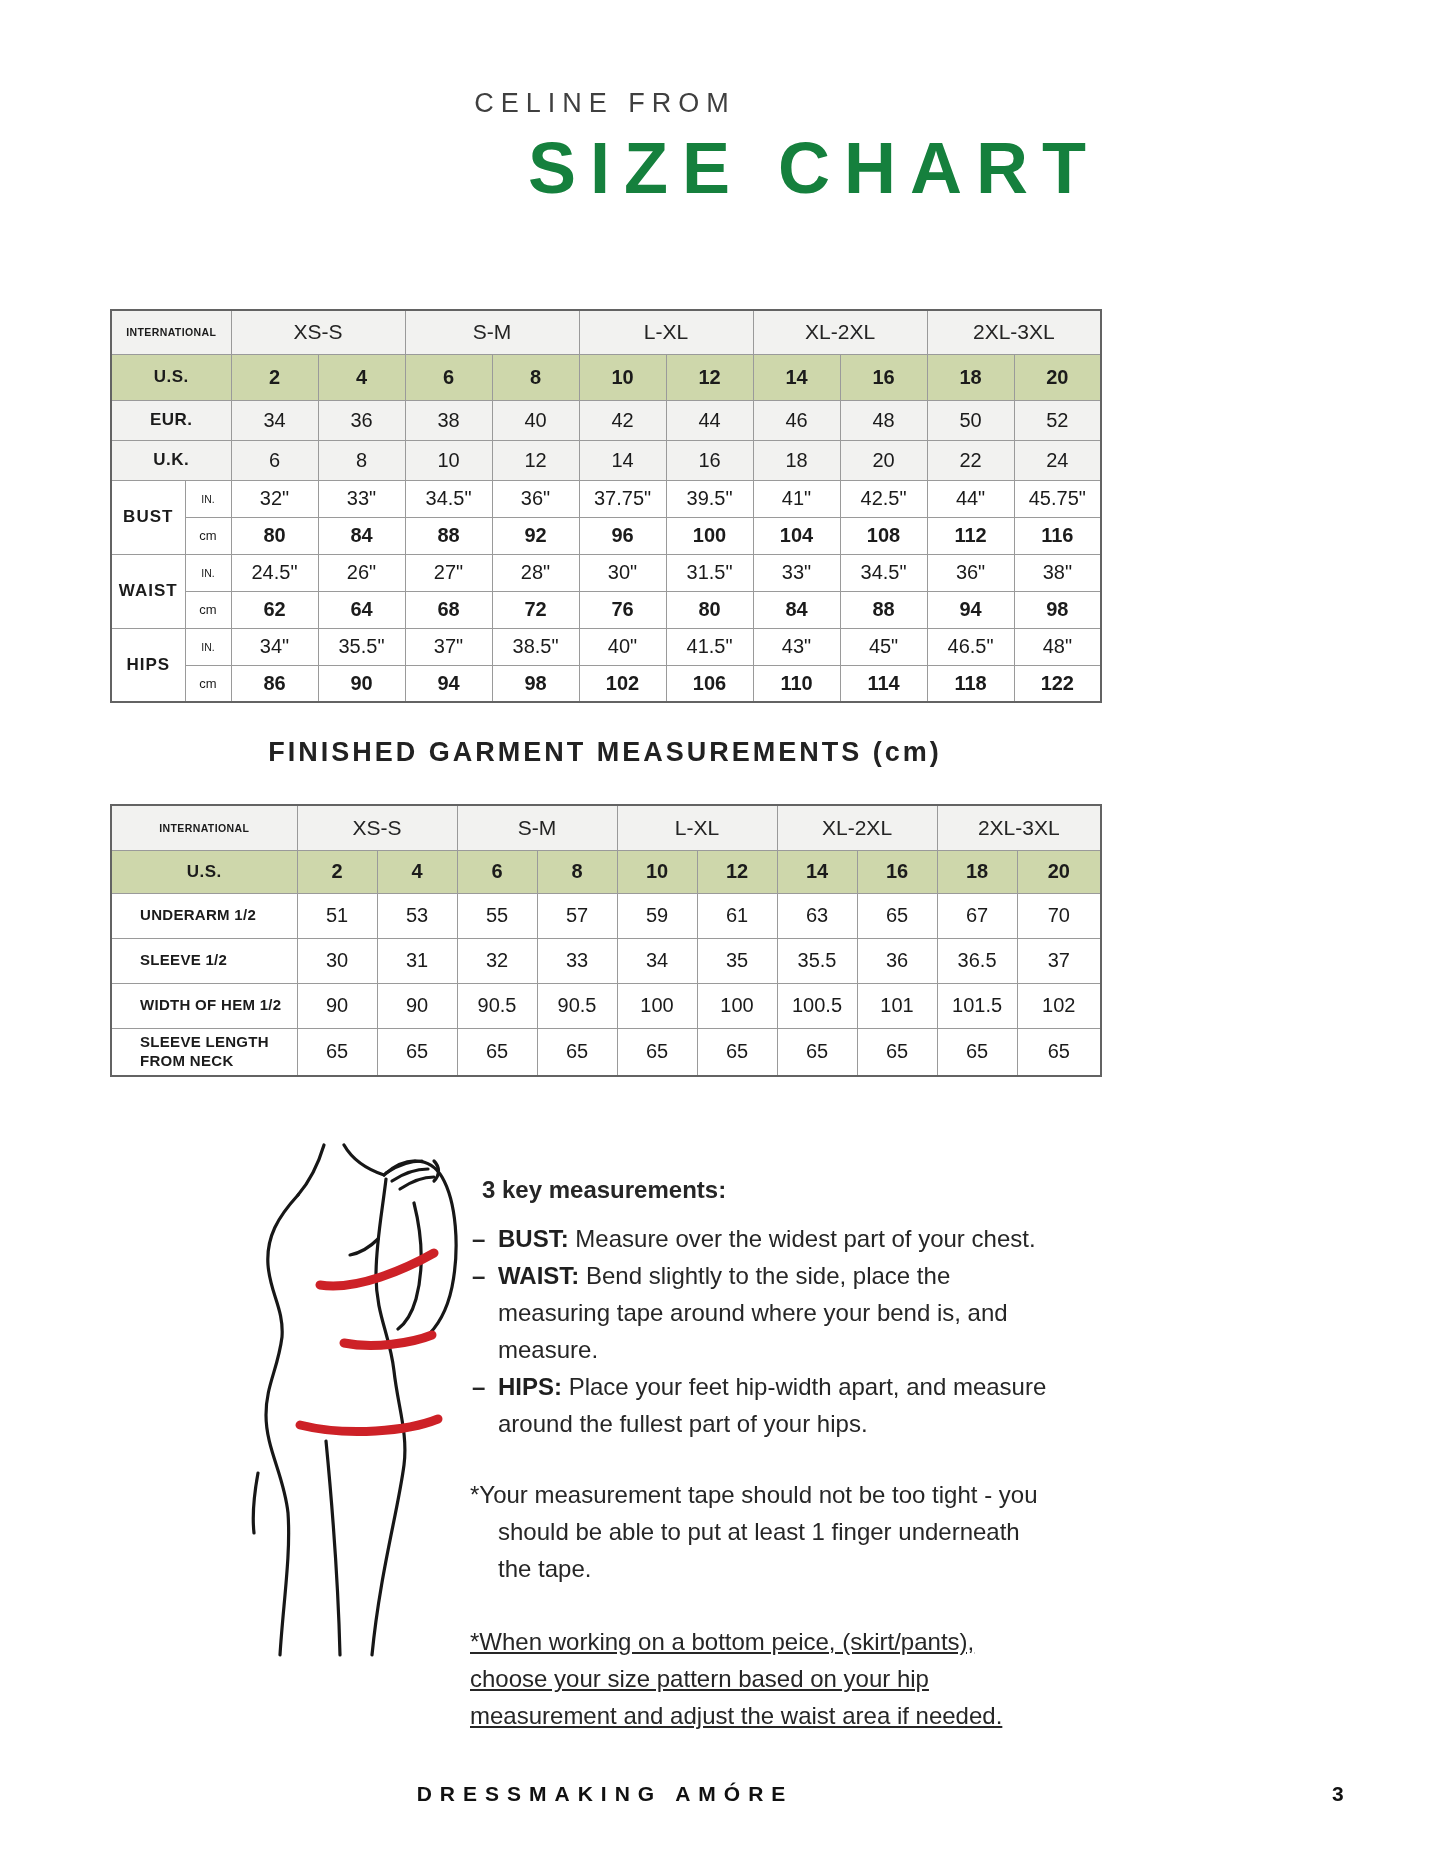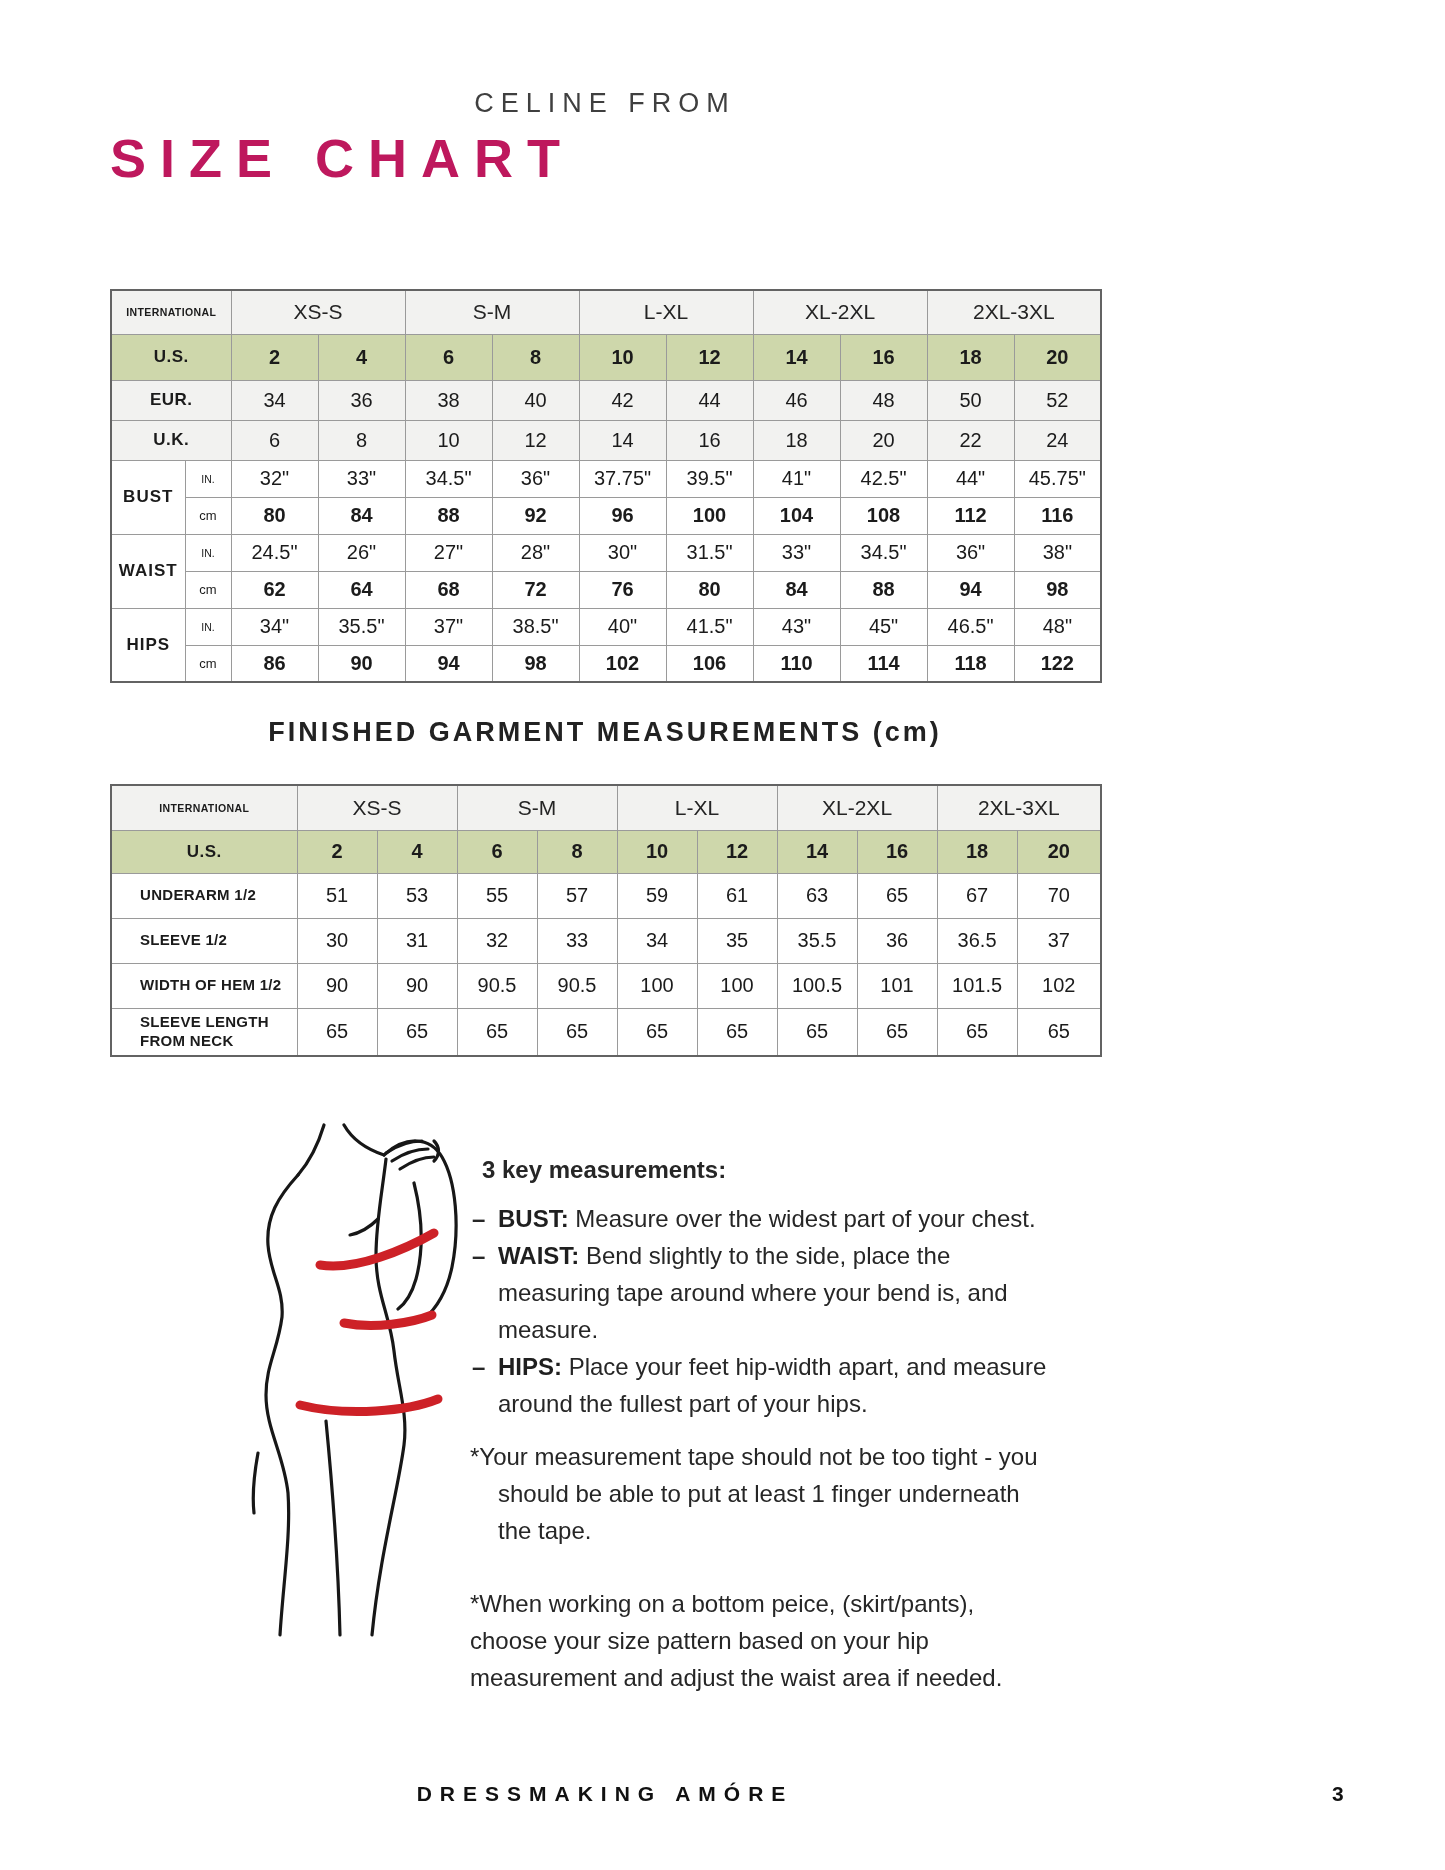--- a/index.html
+++ b/index.html
@@ -1,19 +1,19 @@
 <!DOCTYPE html>
 <html style="--green: #ced7ab; --row_gray: #f2f2f0; --red: #cd2127;"><head>
 <meta charset="utf-8">
 <style>
   html,body{margin:0;padding:0;background:#ffffff;}
   body{width:1445px;height:1870px;position:relative;font-family:"Liberation Sans","DejaVu Sans",sans-serif;color:#1c1c1c;overflow:hidden;}
   .content{position:absolute;left:110px;top:0;width:990px;}
   .subtitle{margin-top:88px;text-align:center;font-size:27px;letter-spacing:7px;color:#3f3f3f;font-weight:normal;}
-  .title{margin-top:8px;text-align:left;font-size:54px;font-weight:bold;letter-spacing:14px;color:#be185d;}
+  .title{margin-top:8px;text-align:right;font-size:72px;font-weight:bold;letter-spacing:14px;color:#15803d;}
   table{border-collapse:collapse;table-layout:fixed;width:990px;}
   .sizes-table{border:2px solid #636363;margin-top:100px;}
   .finished-table{border:2px solid #636363;margin-top:36px;}
   td{border:1px solid #9a9a9a;text-align:center;vertical-align:middle;color:#1b1b1b;overflow:hidden;}
   tr.h44{height:44px}tr.h46{height:46px}tr.h40{height:40px}tr.h37{height:37px}
   tr.h45{height:45px}tr.h43{height:43px}tr.h48{height:48px}
   .bg-gray{background:var(--row_gray);}
   .bg-green{background:var(--green);}
   .c-intl{font-size:10.5px;font-weight:bold;letter-spacing:.4px;}
   .c-group{font-size:21px;color:#242424;}
@@ -29,22 +29,22 @@
   .figure{width:360px;flex:none;}
   .figure svg{display:block;margin-left:118px;margin-top:4px;}
   .sketch{stroke:#171717;stroke-width:3.2;fill:none;stroke-linecap:round;}
   .band{stroke:var(--red);stroke-width:9;fill:none;stroke-linecap:round;}
   .info-text{width:585px;font-size:24px;line-height:37px;color:#262626;padding-top:20px;}
   .info-heading{font-weight:bold;margin:12px;}
   .bullet{position:relative;padding-left:28px;margin:0;}
   .bullet .dash{position:absolute;left:2px;font-weight:bold;}
   .bullet b{font-weight:bold;color:#1f1f1f;}
   .note{margin:0;}
-  .note1{margin-top:16px;padding-left:28px;text-indent:-28px;}
-  .note2{margin-top:36px;}
+  .note1{margin-top:34px;padding-left:28px;text-indent:-28px;}
+  .note2{margin-top:36px;text-decoration:underline;}
   .footer{position:absolute;left:110px;top:1782px;width:990px;text-align:center;font-size:21px;font-weight:bold;letter-spacing:8px;color:#111111;}
   .page-num{position:absolute;left:1332px;top:1782px;font-size:21px;font-weight:bold;color:#111111;}
 </style>
 </head>
 <body>
 
 <div class="content">
 
   <div class="subtitle">CELINE FROM</div>
   <div class="title">SIZE CHART</div>

